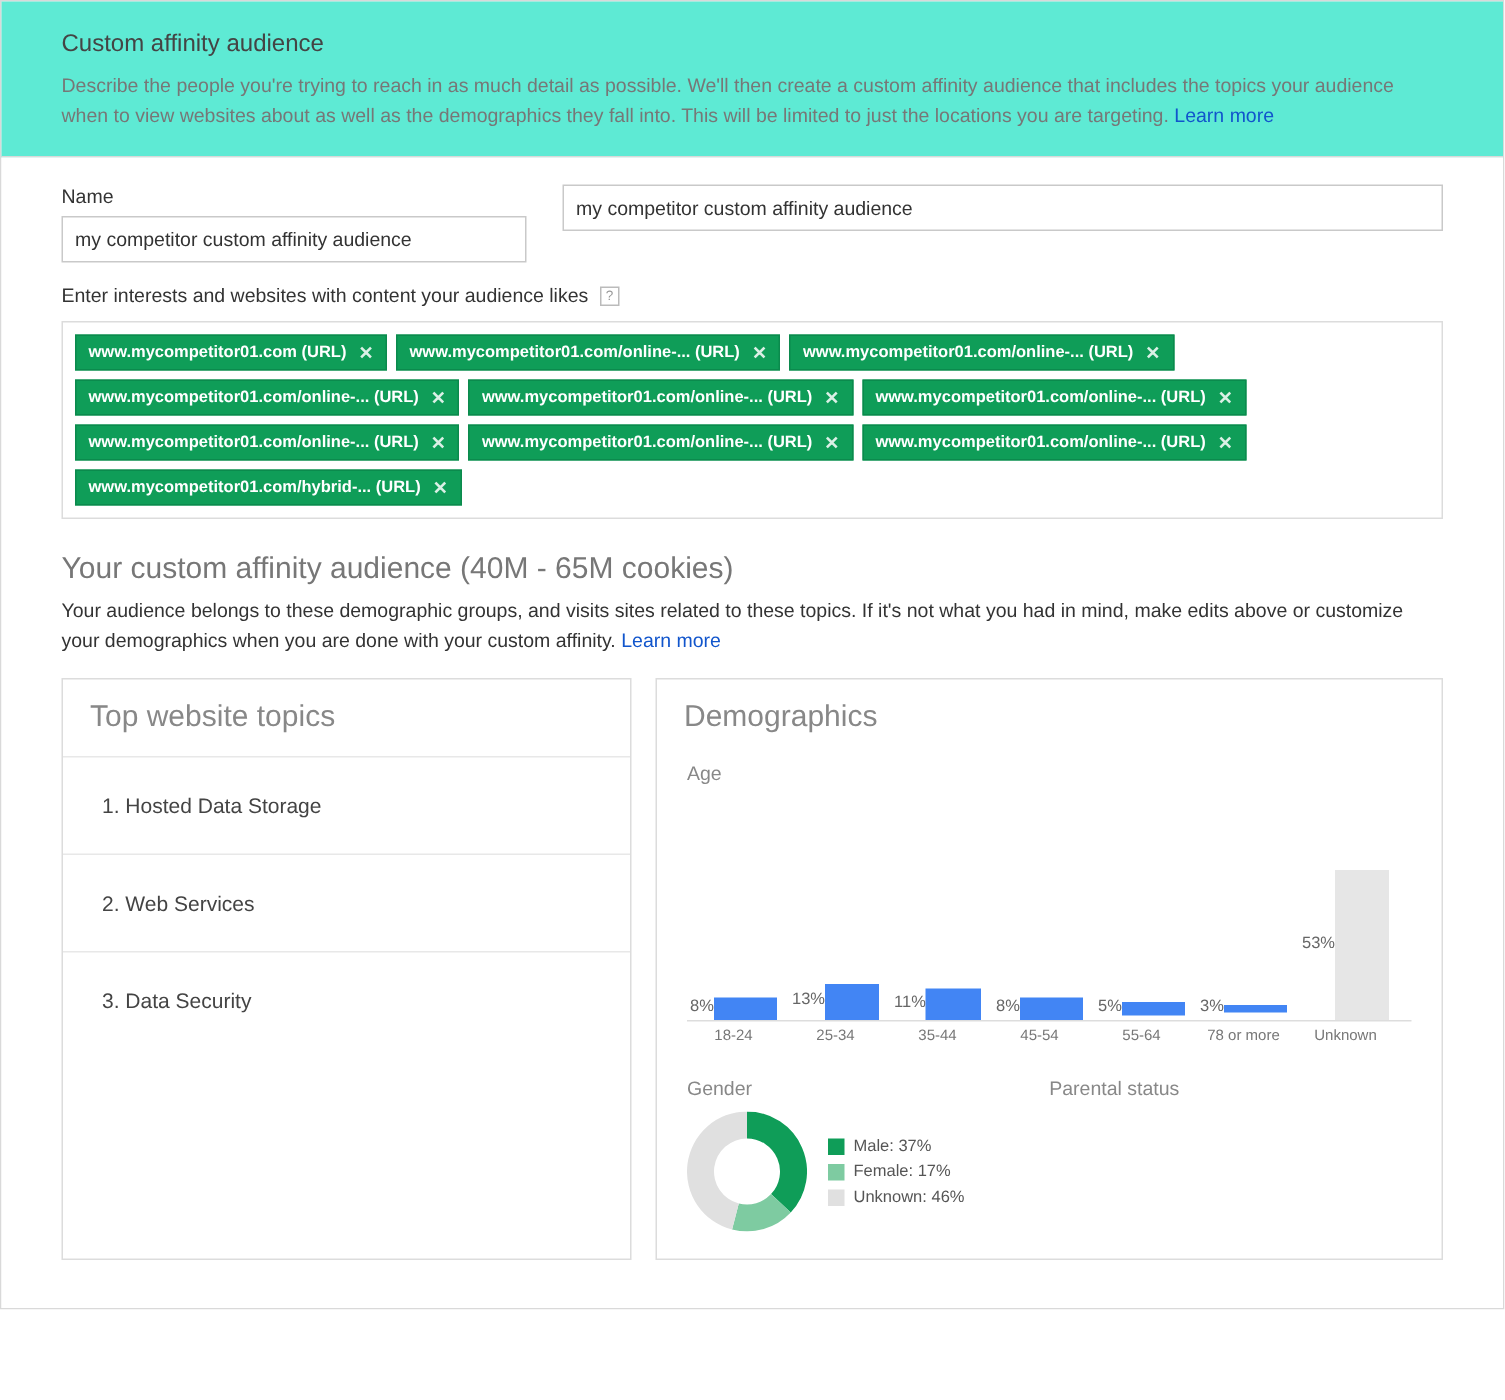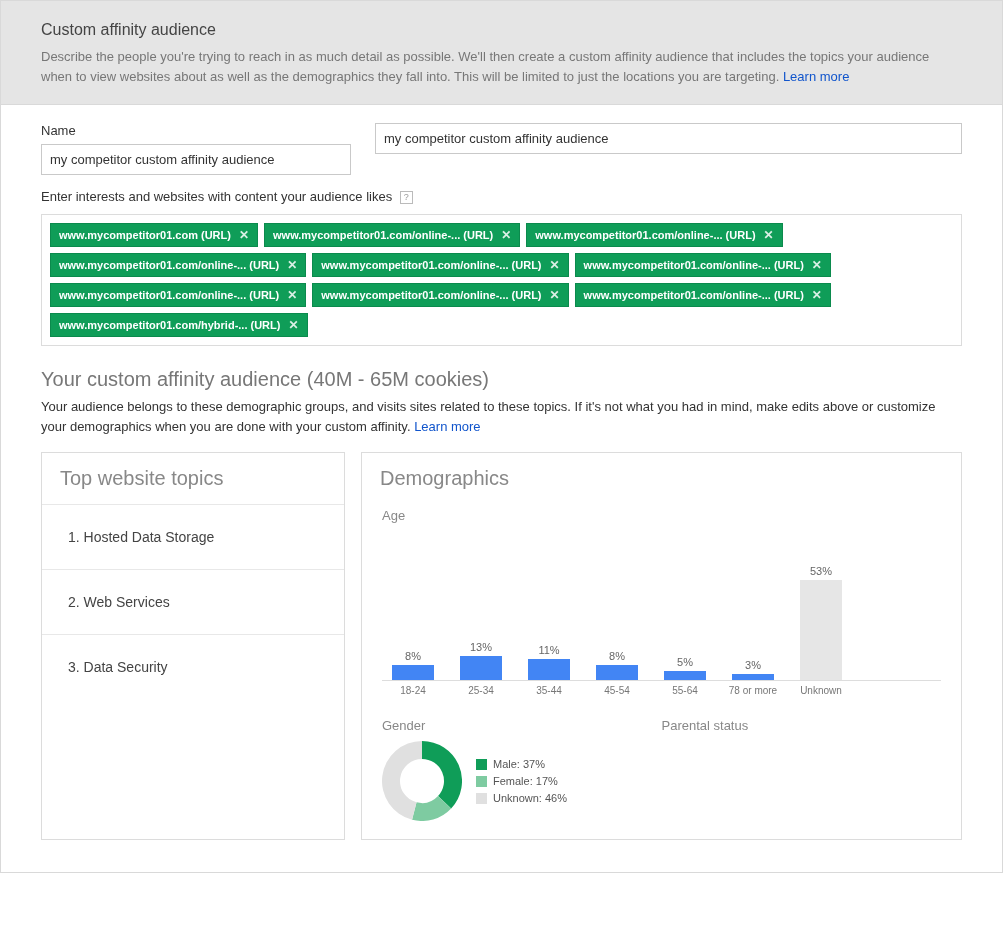--- a/index.html
+++ b/index.html
@@ -8,21 +8,21 @@
     font-family: Arial, Helvetica, sans-serif;
     font-size: 13px;
     color: #333;
     background: #fff;
     width: 1003px;
   }
   .outer {
     border: 1px solid #d9d9d9;
   }
   .header-section {
-    background: #e5e5e5;
+    background: #5eead4;
     padding: 20px 40px 18px 40px;
     border-bottom: 1px solid #d9d9d9;
   }
   .header-title {
     font-size: 16px;
     color: #444;
     margin: 0 0 8px 0;
     font-weight: normal;
   }
   .header-desc {
@@ -117,21 +117,21 @@
     line-height: 1.5;
     margin-bottom: 16px;
   }
   .panels {
     display: flex;
     gap: 16px;
   }
   .panel {
     border: 1px solid #dcdcdc;
   }
-  .panel-topics { width: 304px; }
+  .panel-topics { width: 380px; }
   .panel-demo { flex: 1; }
   .panel-title {
     font-size: 20px;
     color: #888;
     font-weight: normal;
     padding: 14px 18px;
   }
   .topic-item {
     border-top: 1px solid #e8e8e8;
     padding: 24px 26px;
@@ -151,21 +151,21 @@
     display: flex;
     align-items: flex-end;
     gap: 10px;
     height: 140px;
     border-bottom: 1px solid #ddd;
     padding: 0 2px;
     margin-top: 18px;
   }
   .barcol {
     display: flex;
-    flex-direction: column;
+    flex-direction: row;
     align-items: center;
     width: 58px;
   }
   .barval {
     font-size: 11px;
     color: #666;
     margin-bottom: 3px;
   }
   .bar {
     background: #4285f4;

